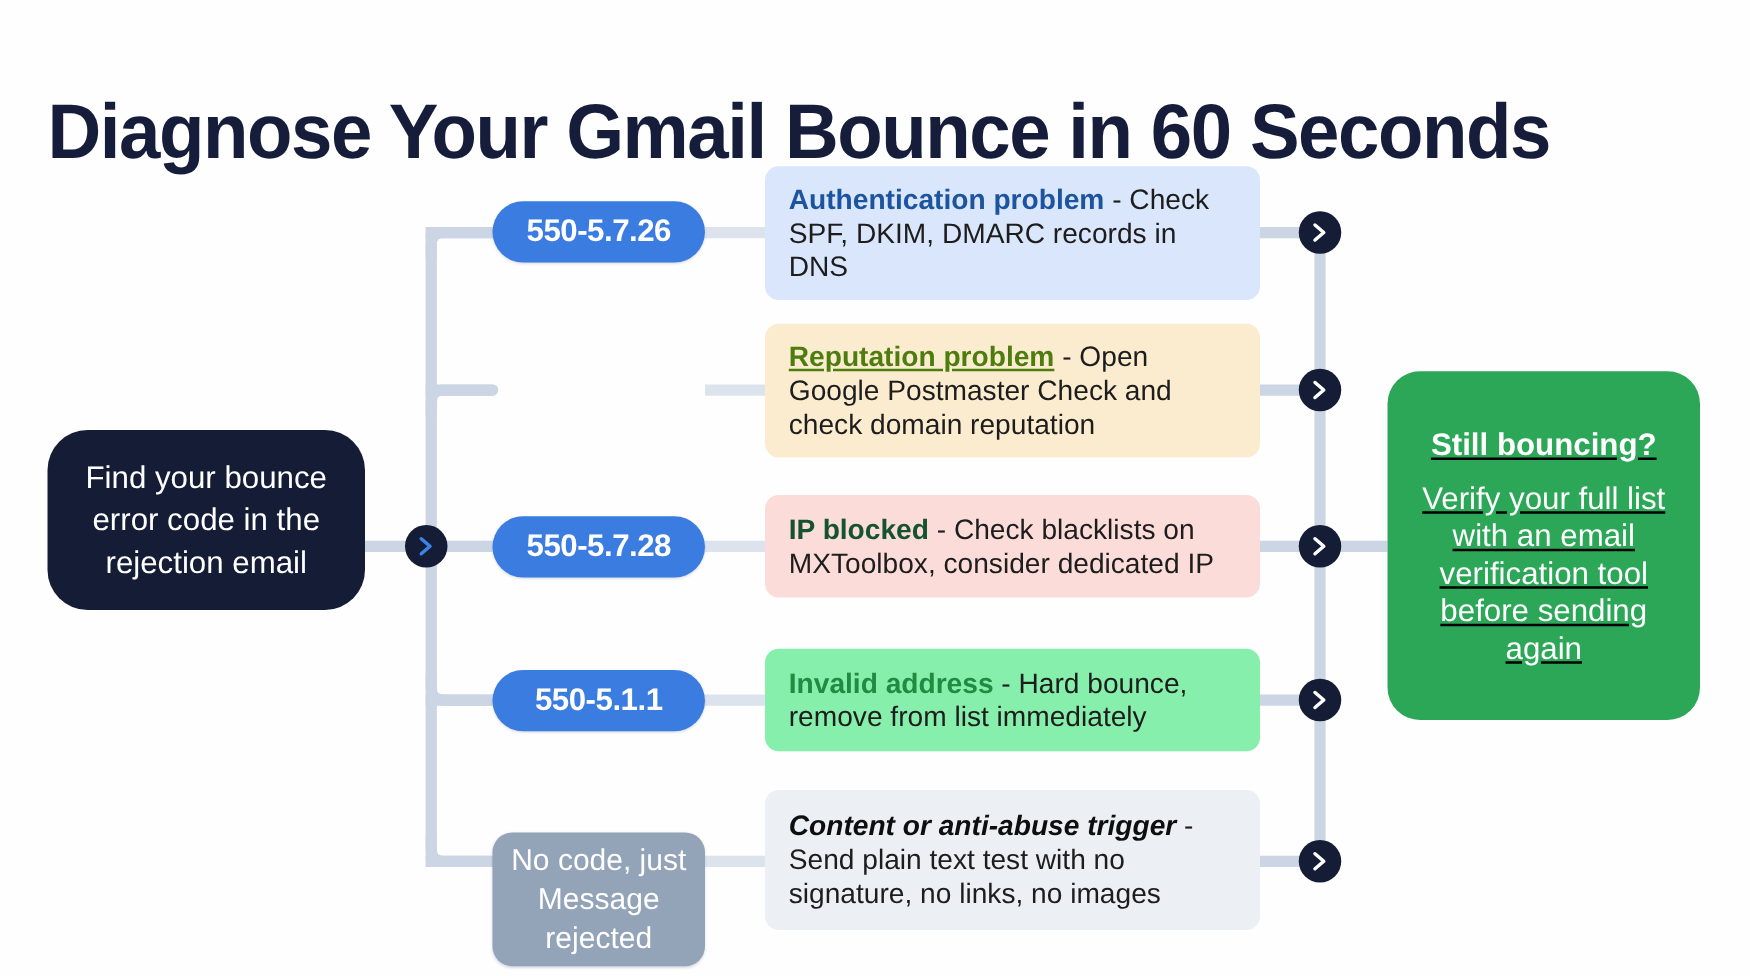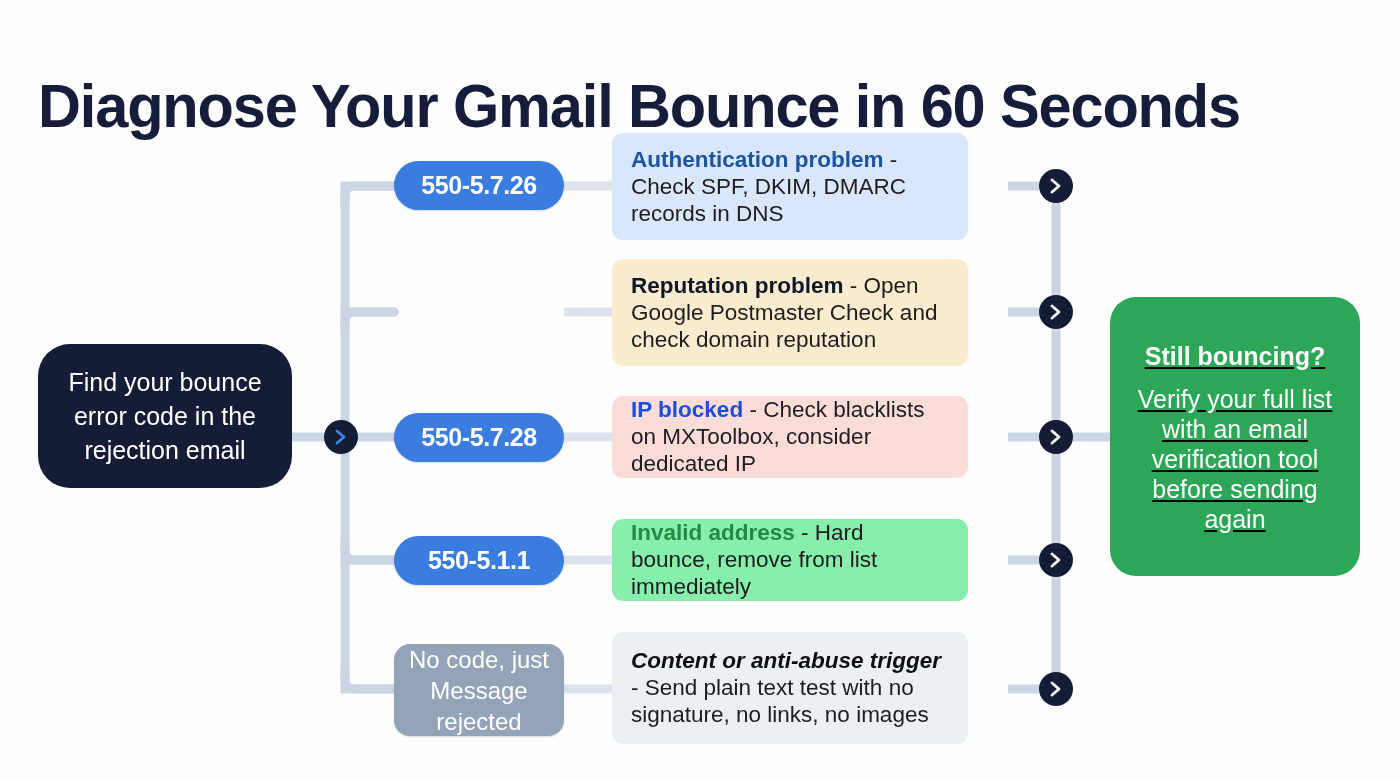--- a/index.html
+++ b/index.html
@@ -85,58 +85,59 @@
   }
   .code-pill .pill-text {
     color: #ffffff;
     font-size: 25px;
     font-weight: bold;
     letter-spacing: -0.4px;
     line-height: 1;
   }
   .code-pill.gray {
     background: #93a3b8;
-    height: 92px;
+    height: 107px;
     border-radius: 16px;
     align-items: center;
+    margin-top: 22px;
   }
   .code-pill.gray .pill-text {
     font-size: 24px;
     font-weight: normal;
     line-height: 31px;
     text-align: center;
     letter-spacing: 0;
   }
 
   
   .detail-card {
     position: absolute;
     left: 612px;
-    width: 356px;
+    width: 396px;
     border-radius: 11px;
     box-sizing: border-box;
     padding: 14px 19px 15px 19px;
     display: flex;
     align-items: center;
   }
   .detail-card .card-text {
     font-size: 22.5px;
     line-height: 27px;
     color: #1d1d1d;
   }
   .detail-card .card-lead {
     font-weight: bold;
   }
 
   .card-blue   { background: #d9e6fb; }
   .card-blue   .card-lead { color: #1d54a0; }
   .card-orange { background: #fceccf; }
-  .card-orange .card-lead { color: #0f172a; }
+  .card-orange .card-lead { color: #4d7c0f; text-decoration: underline; }
   .card-red    { background: #fbdcd9; }
-  .card-red    .card-lead { color: #1d4ed8; }
+  .card-red    .card-lead { color: #14532d; }
   .card-green  { background: #86efac; }
   .card-green  .card-lead { color: #1f8c42; }
   .card-gray   { background: #eceff4; }
   .card-gray   .card-lead { color: #0e0e0e; font-style: italic; }
 
   
   .chevron-node {
     position: absolute;
     width: 34px;
     height: 34px;

